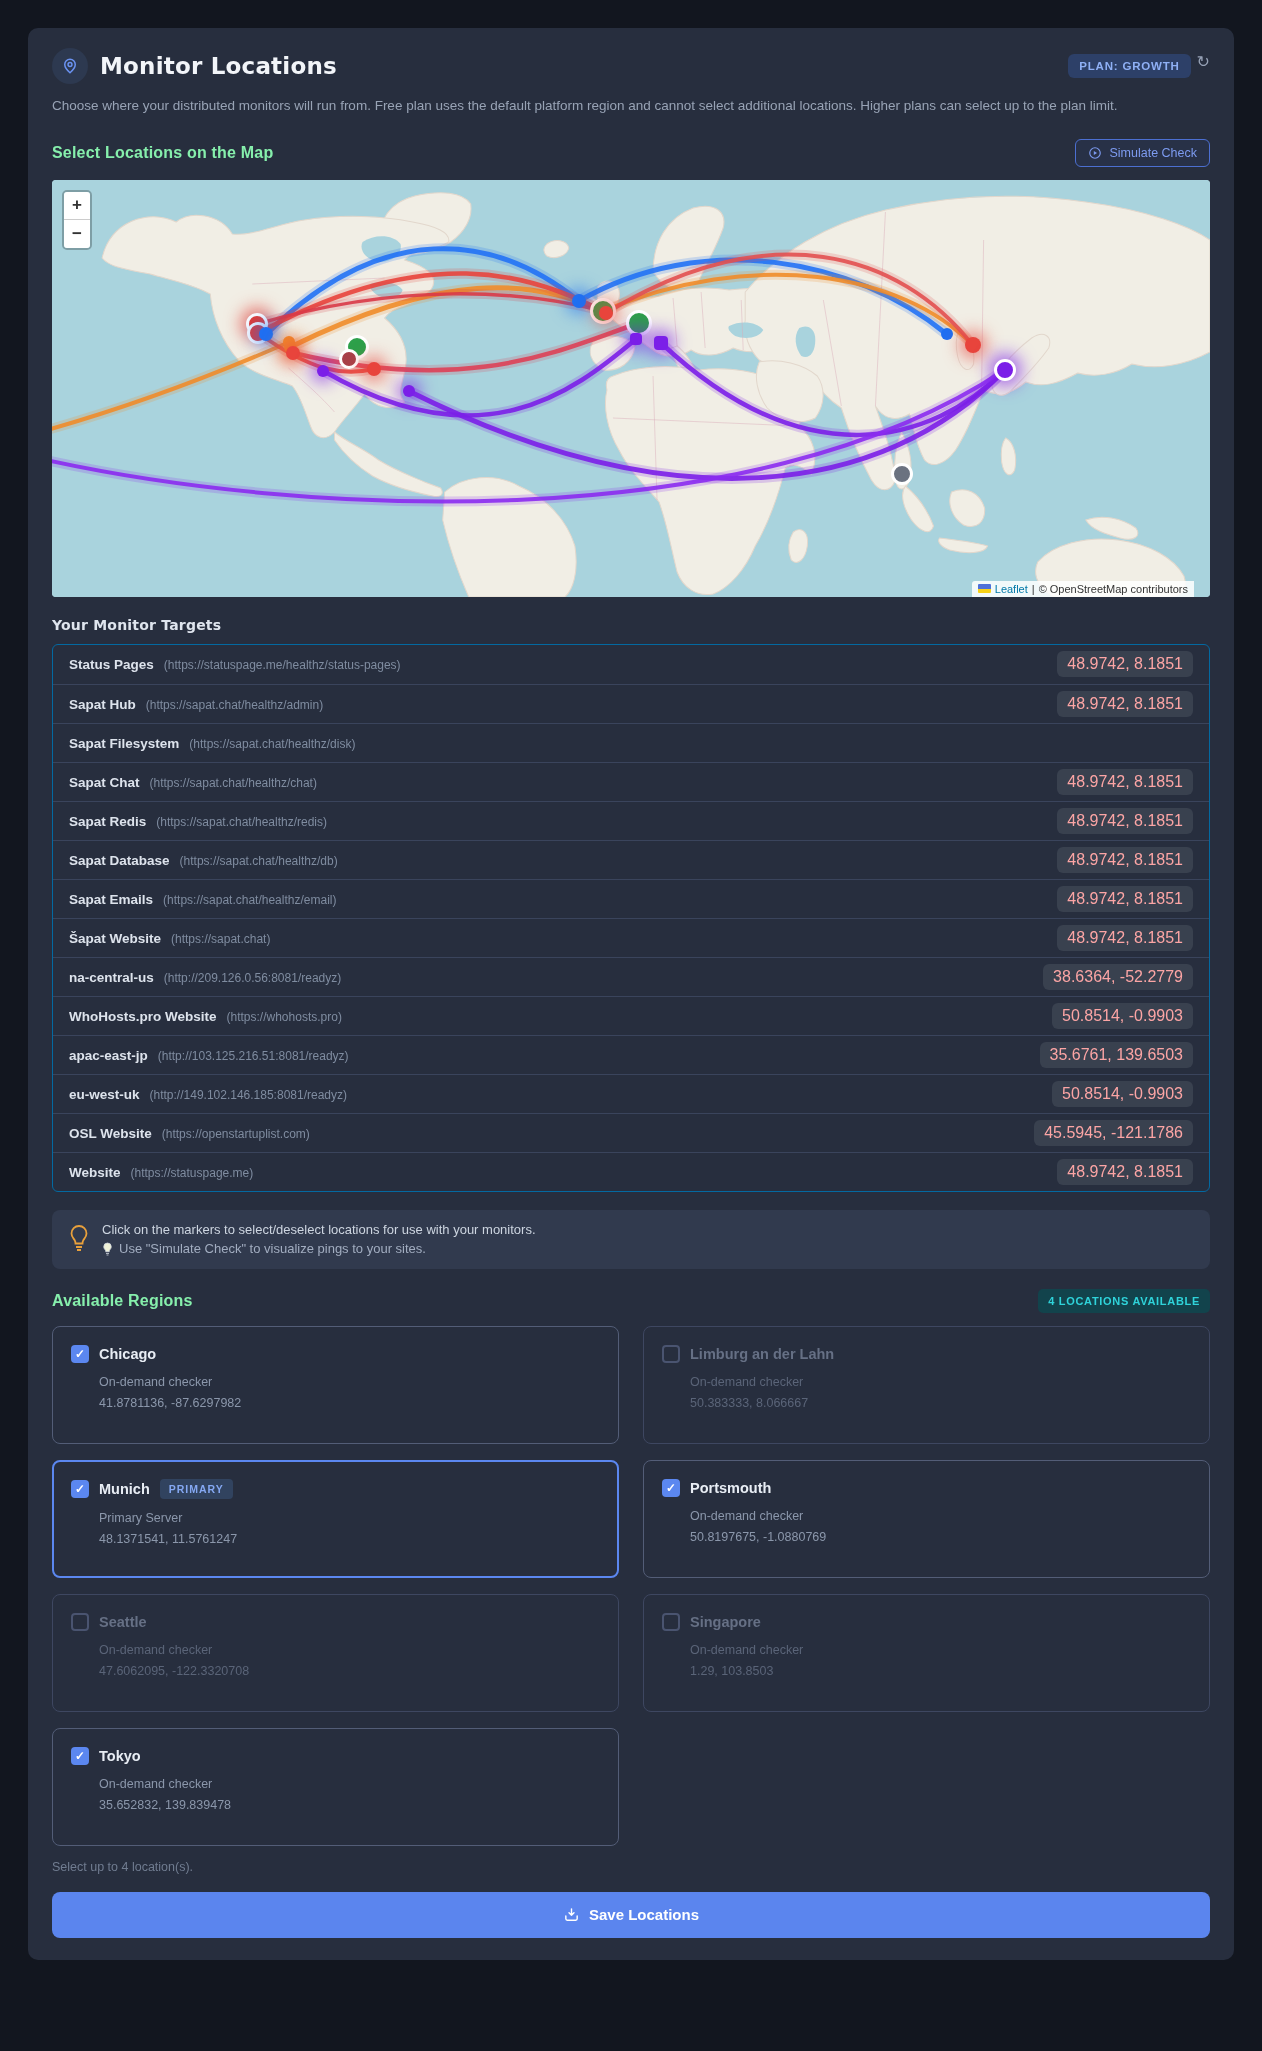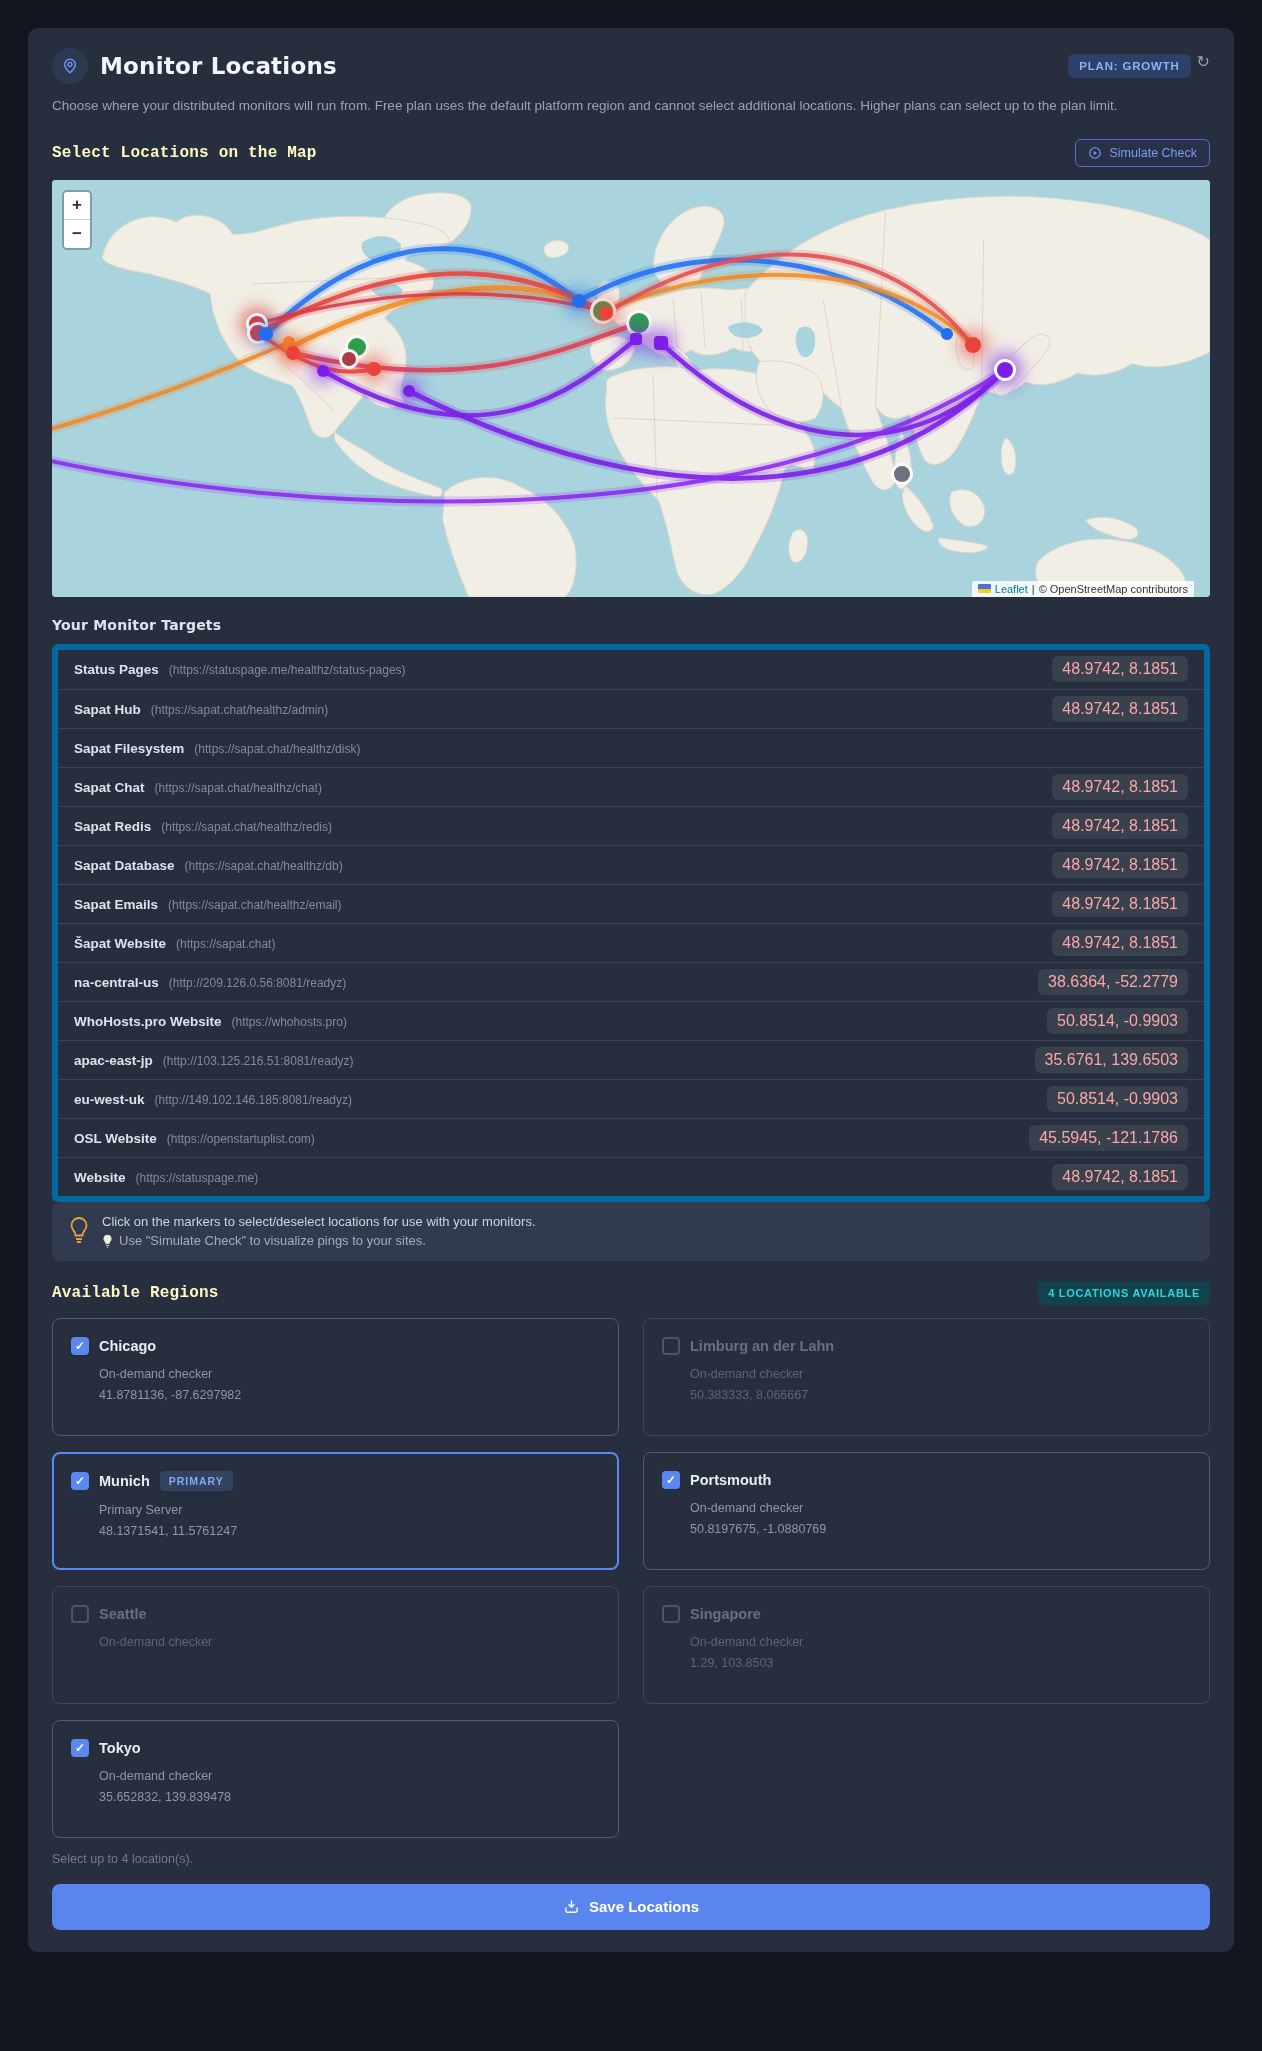--- a/index.html
+++ b/index.html
@@ -13,41 +13,41 @@
   .hdr-left { display:flex; align-items:center; gap:12px; }
   .pin-badge { width:36px; height:36px; border-radius:50%; background:#2d3950; display:flex; align-items:center; justify-content:center; }
   h1 { font-family:"DejaVu Sans", sans-serif; font-size:23px; font-weight:700; color:#f2f5f9; letter-spacing:.2px; }
   .hdr-right { display:flex; gap:6px;padding-left:23px; }
   .plan-badge { background:#2d4068; color:#8fb0f5; font-size:11.5px; font-weight:700; letter-spacing:.8px; padding:6px 11px; border-radius:6px; }
   .refresh { color:#97a2b6; font-size:16px; cursor:pointer; line-height:1; }
   .desc { color:#98a3b5; font-size:13.5px; line-height:1.55; max-width:1120px; margin-bottom:22px; }
 
   
   .sec-head { display:flex; align-items:center; justify-content:space-between; margin-bottom:13px; }
-  h2 { font-family:Liberation Mono, monospace; font-size:16px; font-weight:700; color:#fef9c3; letter-spacing:.2px; }
+  h2 { font-family:Liberation Sans, sans-serif; font-size:16px; font-weight:700; color:#86efac; letter-spacing:.2px; }
   .sim-btn { display:flex; align-items:center; gap:7px; border:1px solid #4c6fd1; color:#7d9bf0; background:rgba(60,90,180,.08);
              font-size:12.5px; padding:6px 12px; border-radius:6px; cursor:pointer; font-family:"Liberation Sans",sans-serif; }
 
   
   .map { position:relative; height:417px; border-radius:4px; overflow:hidden; background:#a9d3dd; margin-bottom:20px; }
   .map svg.world { position:absolute; inset:0; width:100%; height:100%; }
   .zoomctl { position:absolute; top:10px; left:10px; width:30px; border:2px solid rgba(0,0,0,.25); border-radius:5px; overflow:hidden; z-index:5; }
   .zoomctl button { display:block; width:100%; height:28px; background:#fff; border:0; font-size:17px; font-weight:700; color:#333; cursor:pointer; }
   .zoomctl button:first-child { border-bottom:1px solid #ccc; }
   .attrib { position:absolute; right:16px; bottom:0; background:rgba(255,255,255,.85); color:#333; font-size:11px; padding:2px 6px; z-index:5;
             display:flex; align-items:center; gap:4px; border-top-left-radius:3px; }
   .attrib a { color:#0078a8; text-decoration:none; }
   .flag { display:inline-block; width:13px; height:9px; background:linear-gradient(#4e71d8 50%, #f7d117 50%); border-radius:1px; }
   .marker { position:absolute; border-radius:50%; transform:translate(-50%,-50%); z-index:3; }
   .marker.ring { border:3px solid #fff; }
   .marker.sq { border-radius:4px; }
 
   
   h3 { font-size:14px; font-weight:700; color:#dfe5ee; margin-bottom:11px; letter-spacing:.2px; font-family:"DejaVu Sans",sans-serif; }
-  .tlist { border:6px solid #0369a1; border-radius:6px; overflow:hidden; }
+  .tlist { border:1px solid #0369a1; border-radius:6px; overflow:hidden; margin-bottom:18px; }
   .trow { display:flex; align-items:center; justify-content:space-between; height:39px; padding:0 16px; }
   .trow + .trow { border-top:1px solid #3a445c; }
   .tname { font-size:13.5px; font-weight:700; color:#dde3ec; }
   .turl { font-size:12px; color:#7f8ca0; margin-left:10px; }
   .tcoord { background:#39414f; color:#fca5a5; font-size:16px; padding:4px 10px; border-radius:6px; }
   .tcoord:empty { display:none; }
 
   
   .tip { background:#313a4e; border-radius:8px; padding:10px 16px; display:flex; gap:12px; align-items:center; margin-bottom:20px; }
   .tip-lines { font-size:13px; line-height:1.5; }
@@ -324,20 +324,21 @@
         </div>
         <div class="card-sub">On-demand checker</div>
         <div class="card-coord">50.8197675, -1.0880769</div>
       </div>
       <div class="card disabled">
         <div class="card-top">
           <span class="cbx off"></span>
           <span class="card-title">Seattle</span>
         </div>
         <div class="card-sub">On-demand checker</div>
+        <div class="card-coord">47.6062095, -122.3320708</div>
       </div>
       <div class="card disabled">
         <div class="card-top">
           <span class="cbx off"></span>
           <span class="card-title">Singapore</span>
         </div>
         <div class="card-sub">On-demand checker</div>
         <div class="card-coord">1.29, 103.8503</div>
       </div>
       <div class="card">

